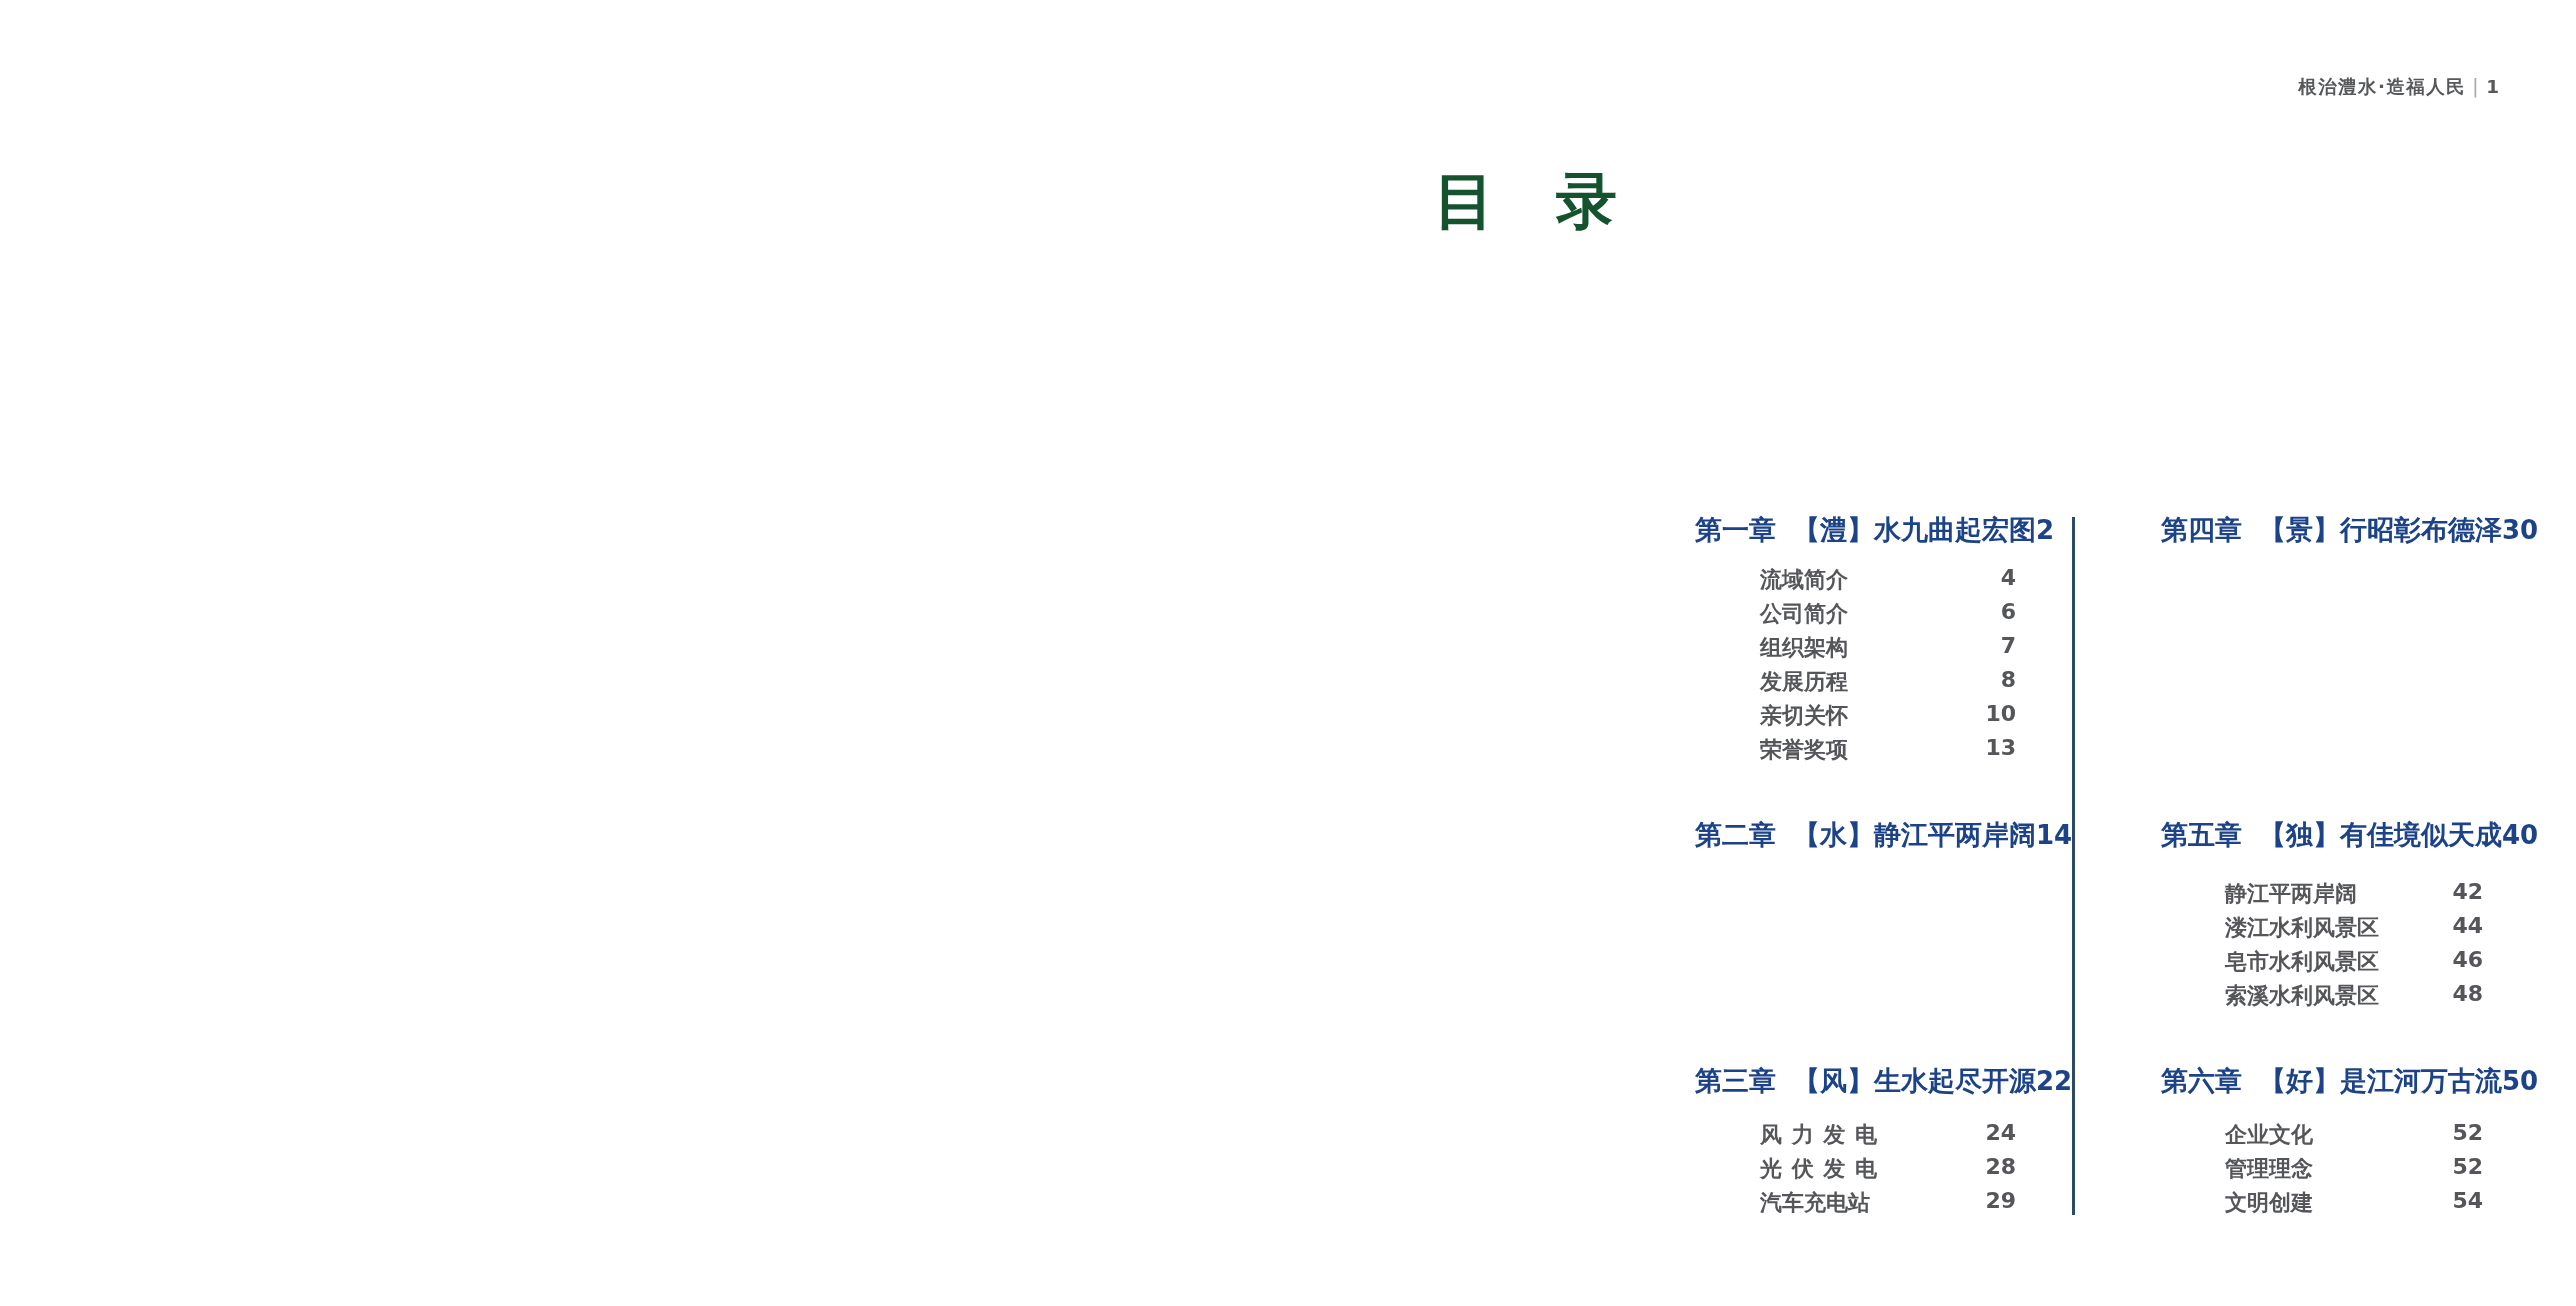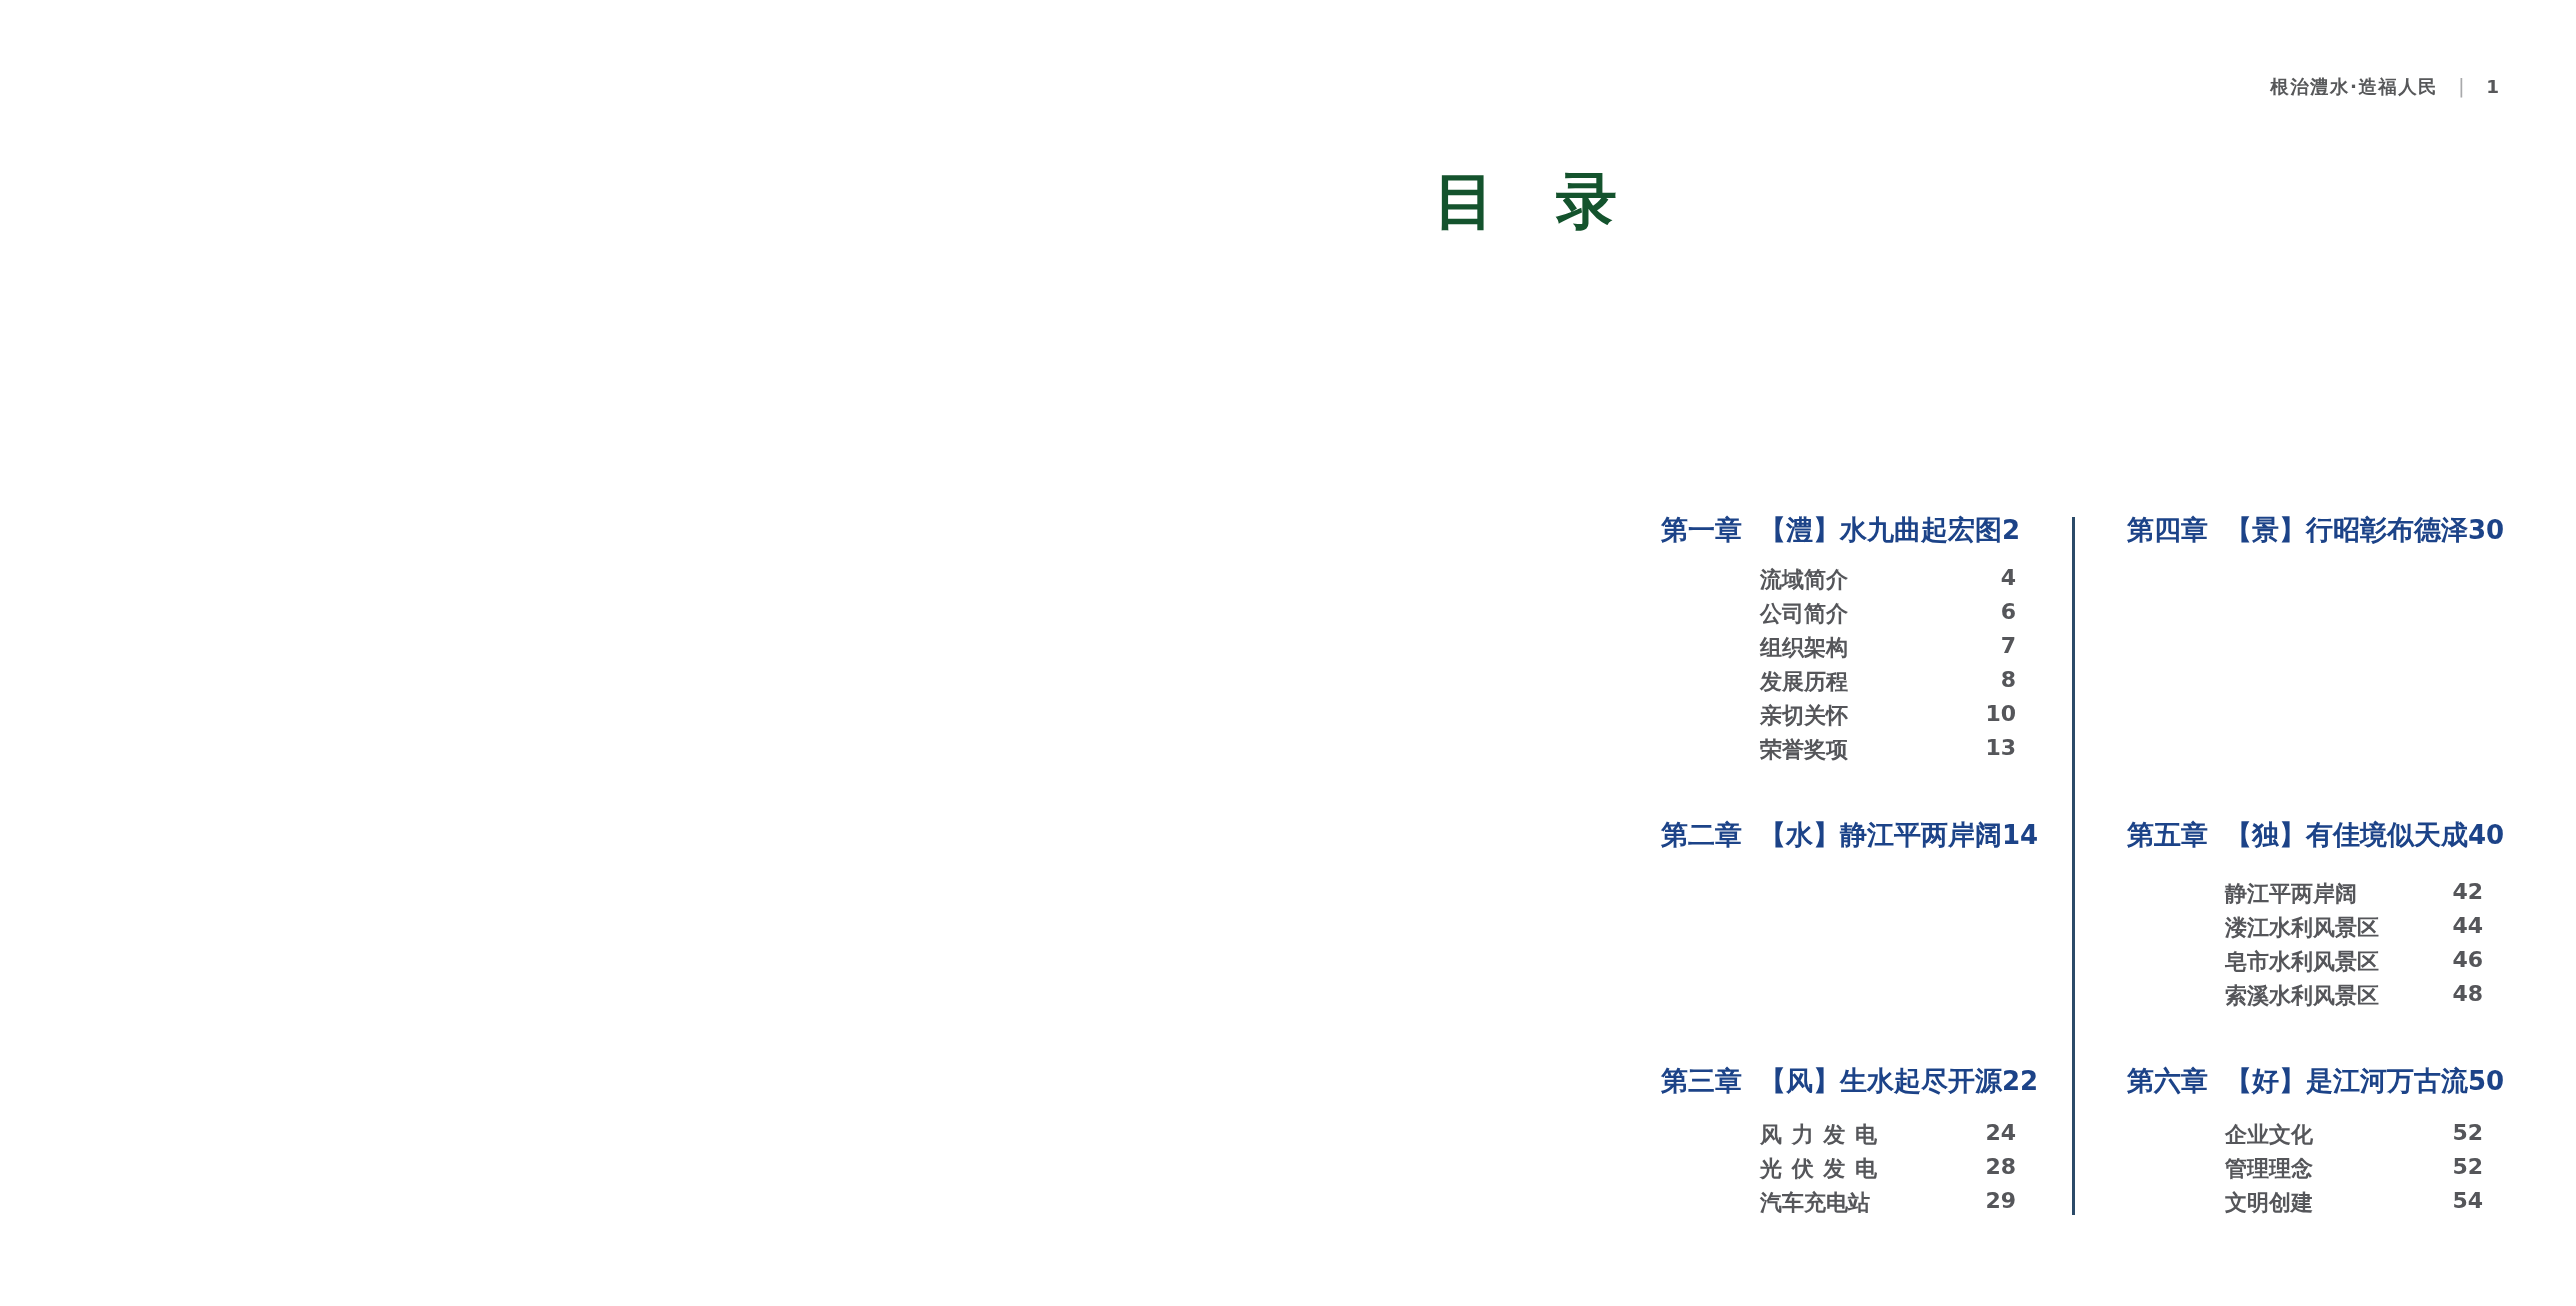--- a/index.html
+++ b/index.html
@@ -12,21 +12,21 @@
     font-family: "DejaVu Sans", sans-serif;
   }
 
   
   .header {
     position: absolute;
     top: 74px;
     right: 77px;
     display: flex;
     align-items: center;
-    gap: 20px;
+    gap: 6px;
     font-size: 18.4px;
     font-weight: 700;
     color: #57585a;
     letter-spacing: 1.5px;
   }
   .header .sep {
     color: #a8a9ab;
     font-weight: 400;
     font-size: 20px;
     transform: translateY(-0.8px);
@@ -60,21 +60,21 @@
     position: absolute;
     display: flex;
     align-items: baseline;
     height: 37px;
     line-height: 37px;
     font-size: 27px;
     font-weight: 800;
     color: #1c4388;
     white-space: nowrap;
   }
-  .ch-head .ch-label { margin-right: 17px; }
+  .ch-head .ch-label { margin-right: 17px; margin-left: 34px; }
   .ch-head .ch-title { flex: 1; }
   .ch-head .ch-page  { font-size: 26px; letter-spacing: 0; }
 
   
   .ch-list { position: absolute; }
   .toc-item {
     display: flex;
     justify-content: space-between;
     align-items: flex-start;
     height: 34px;

